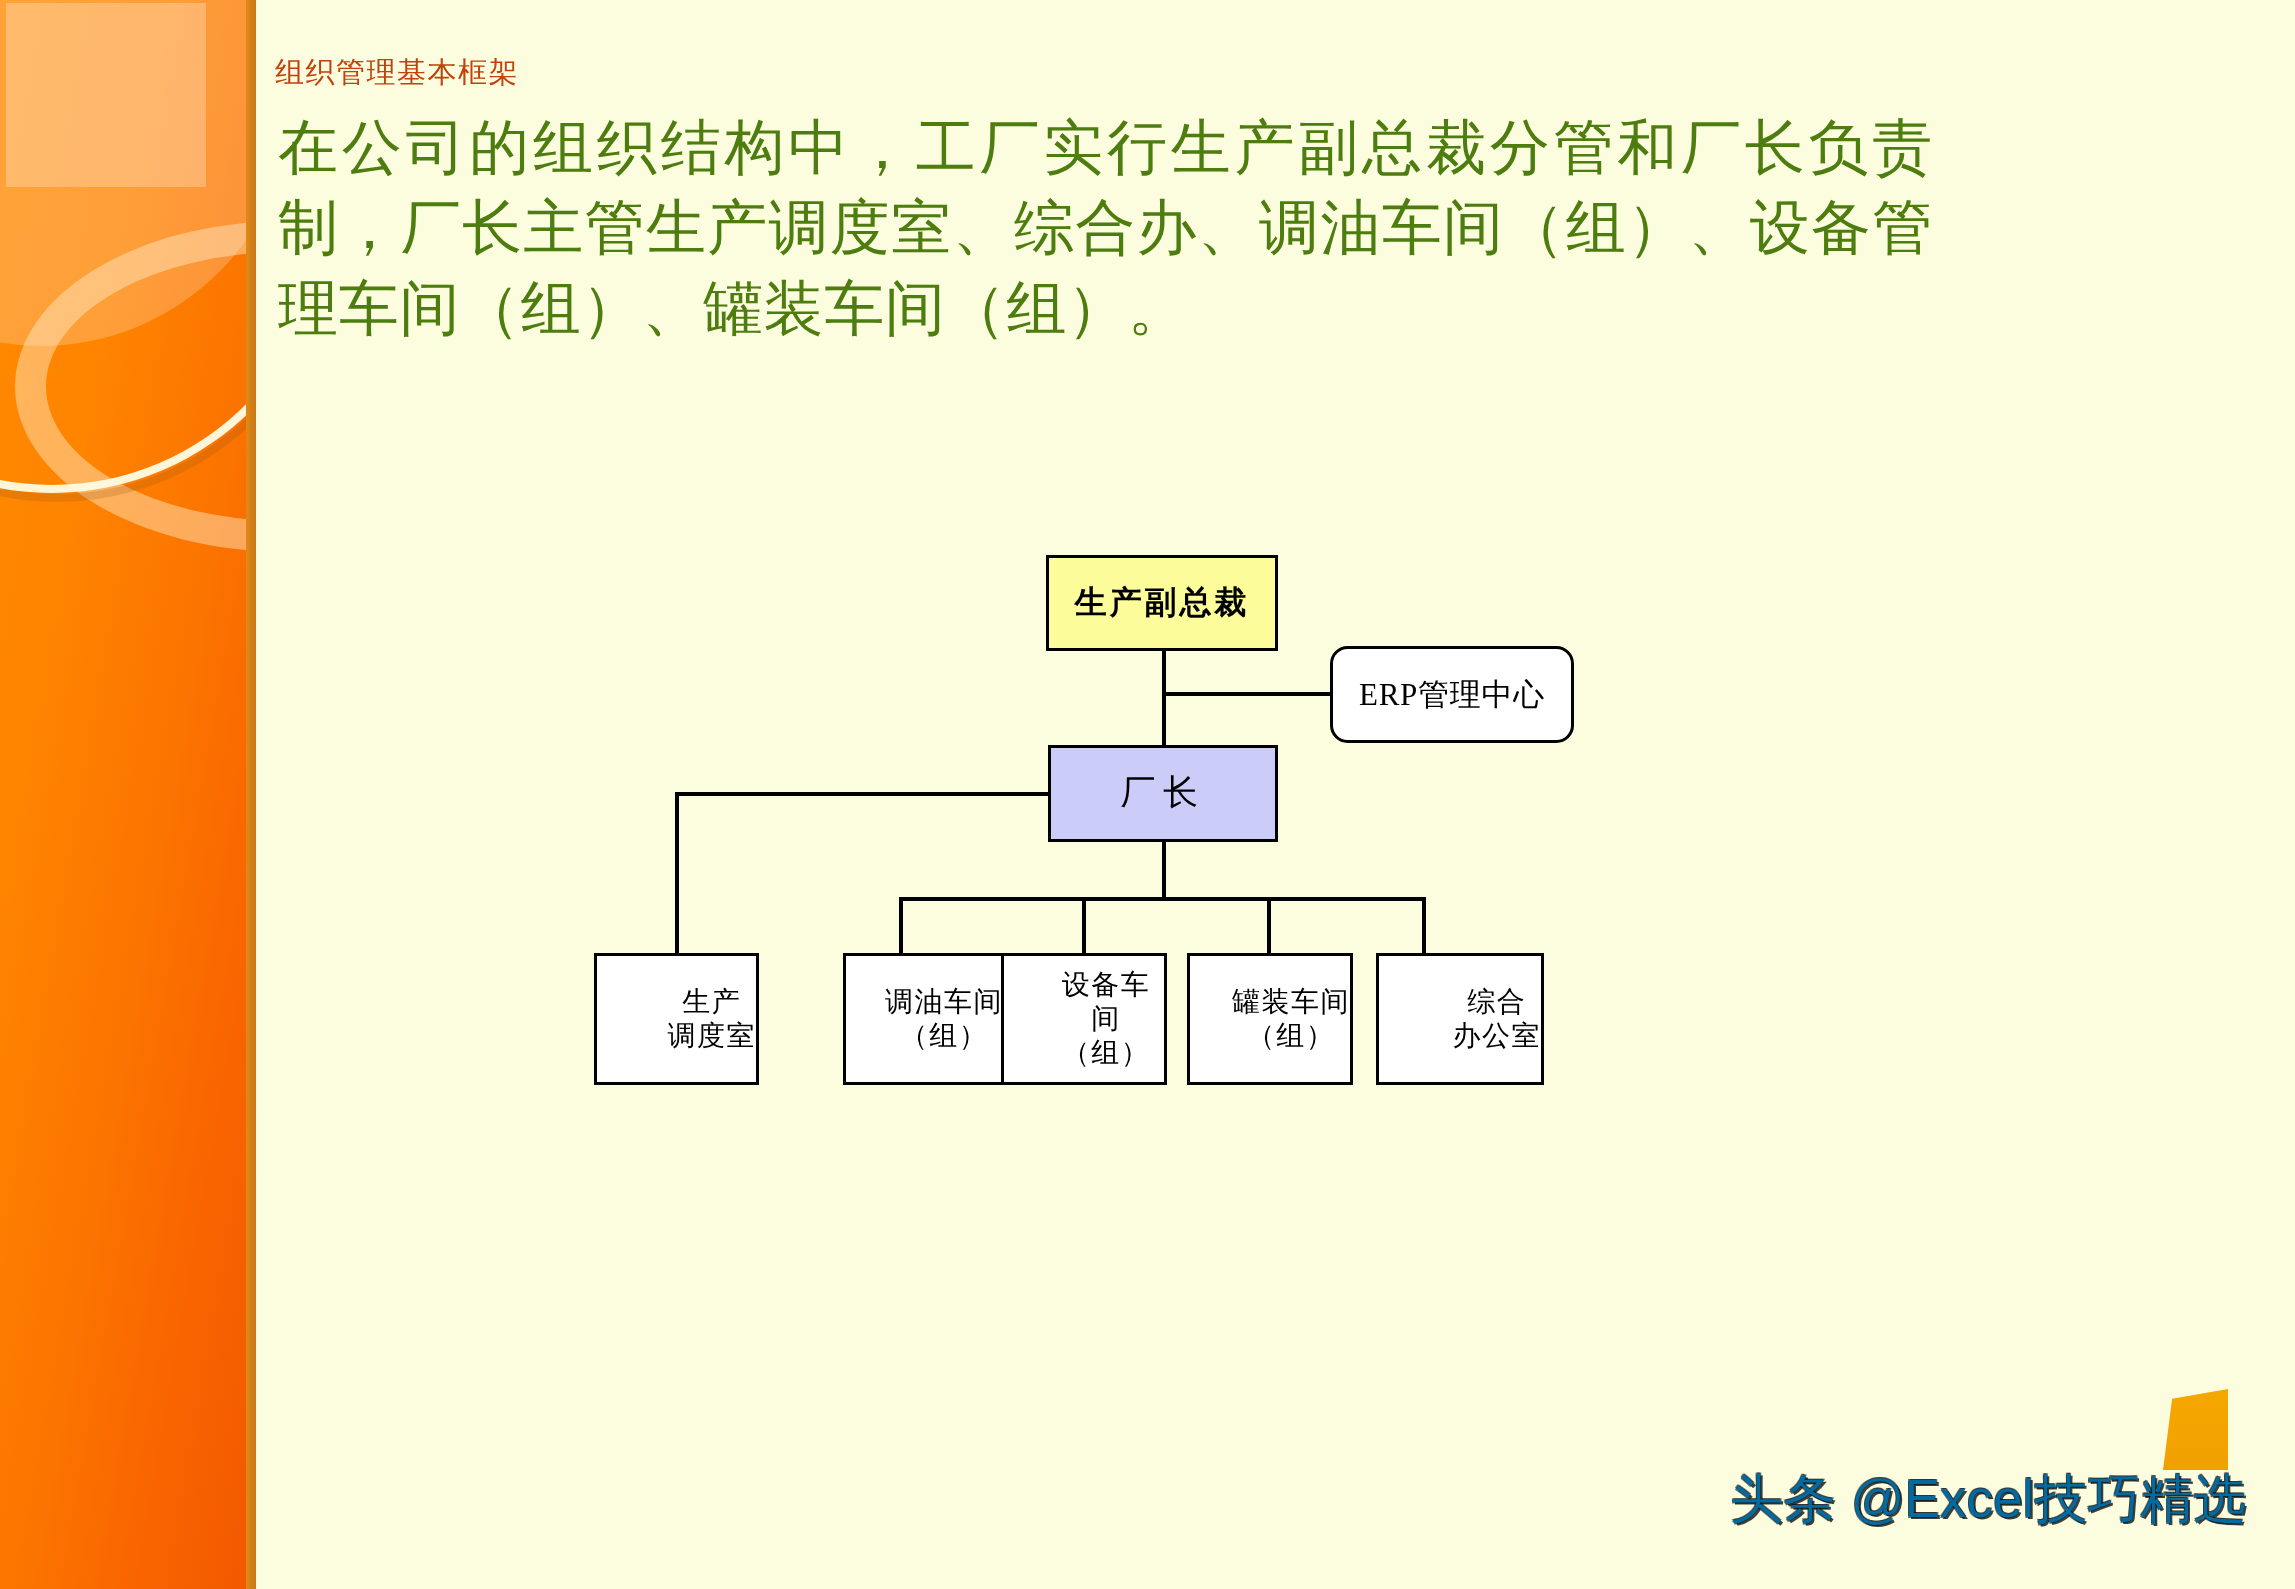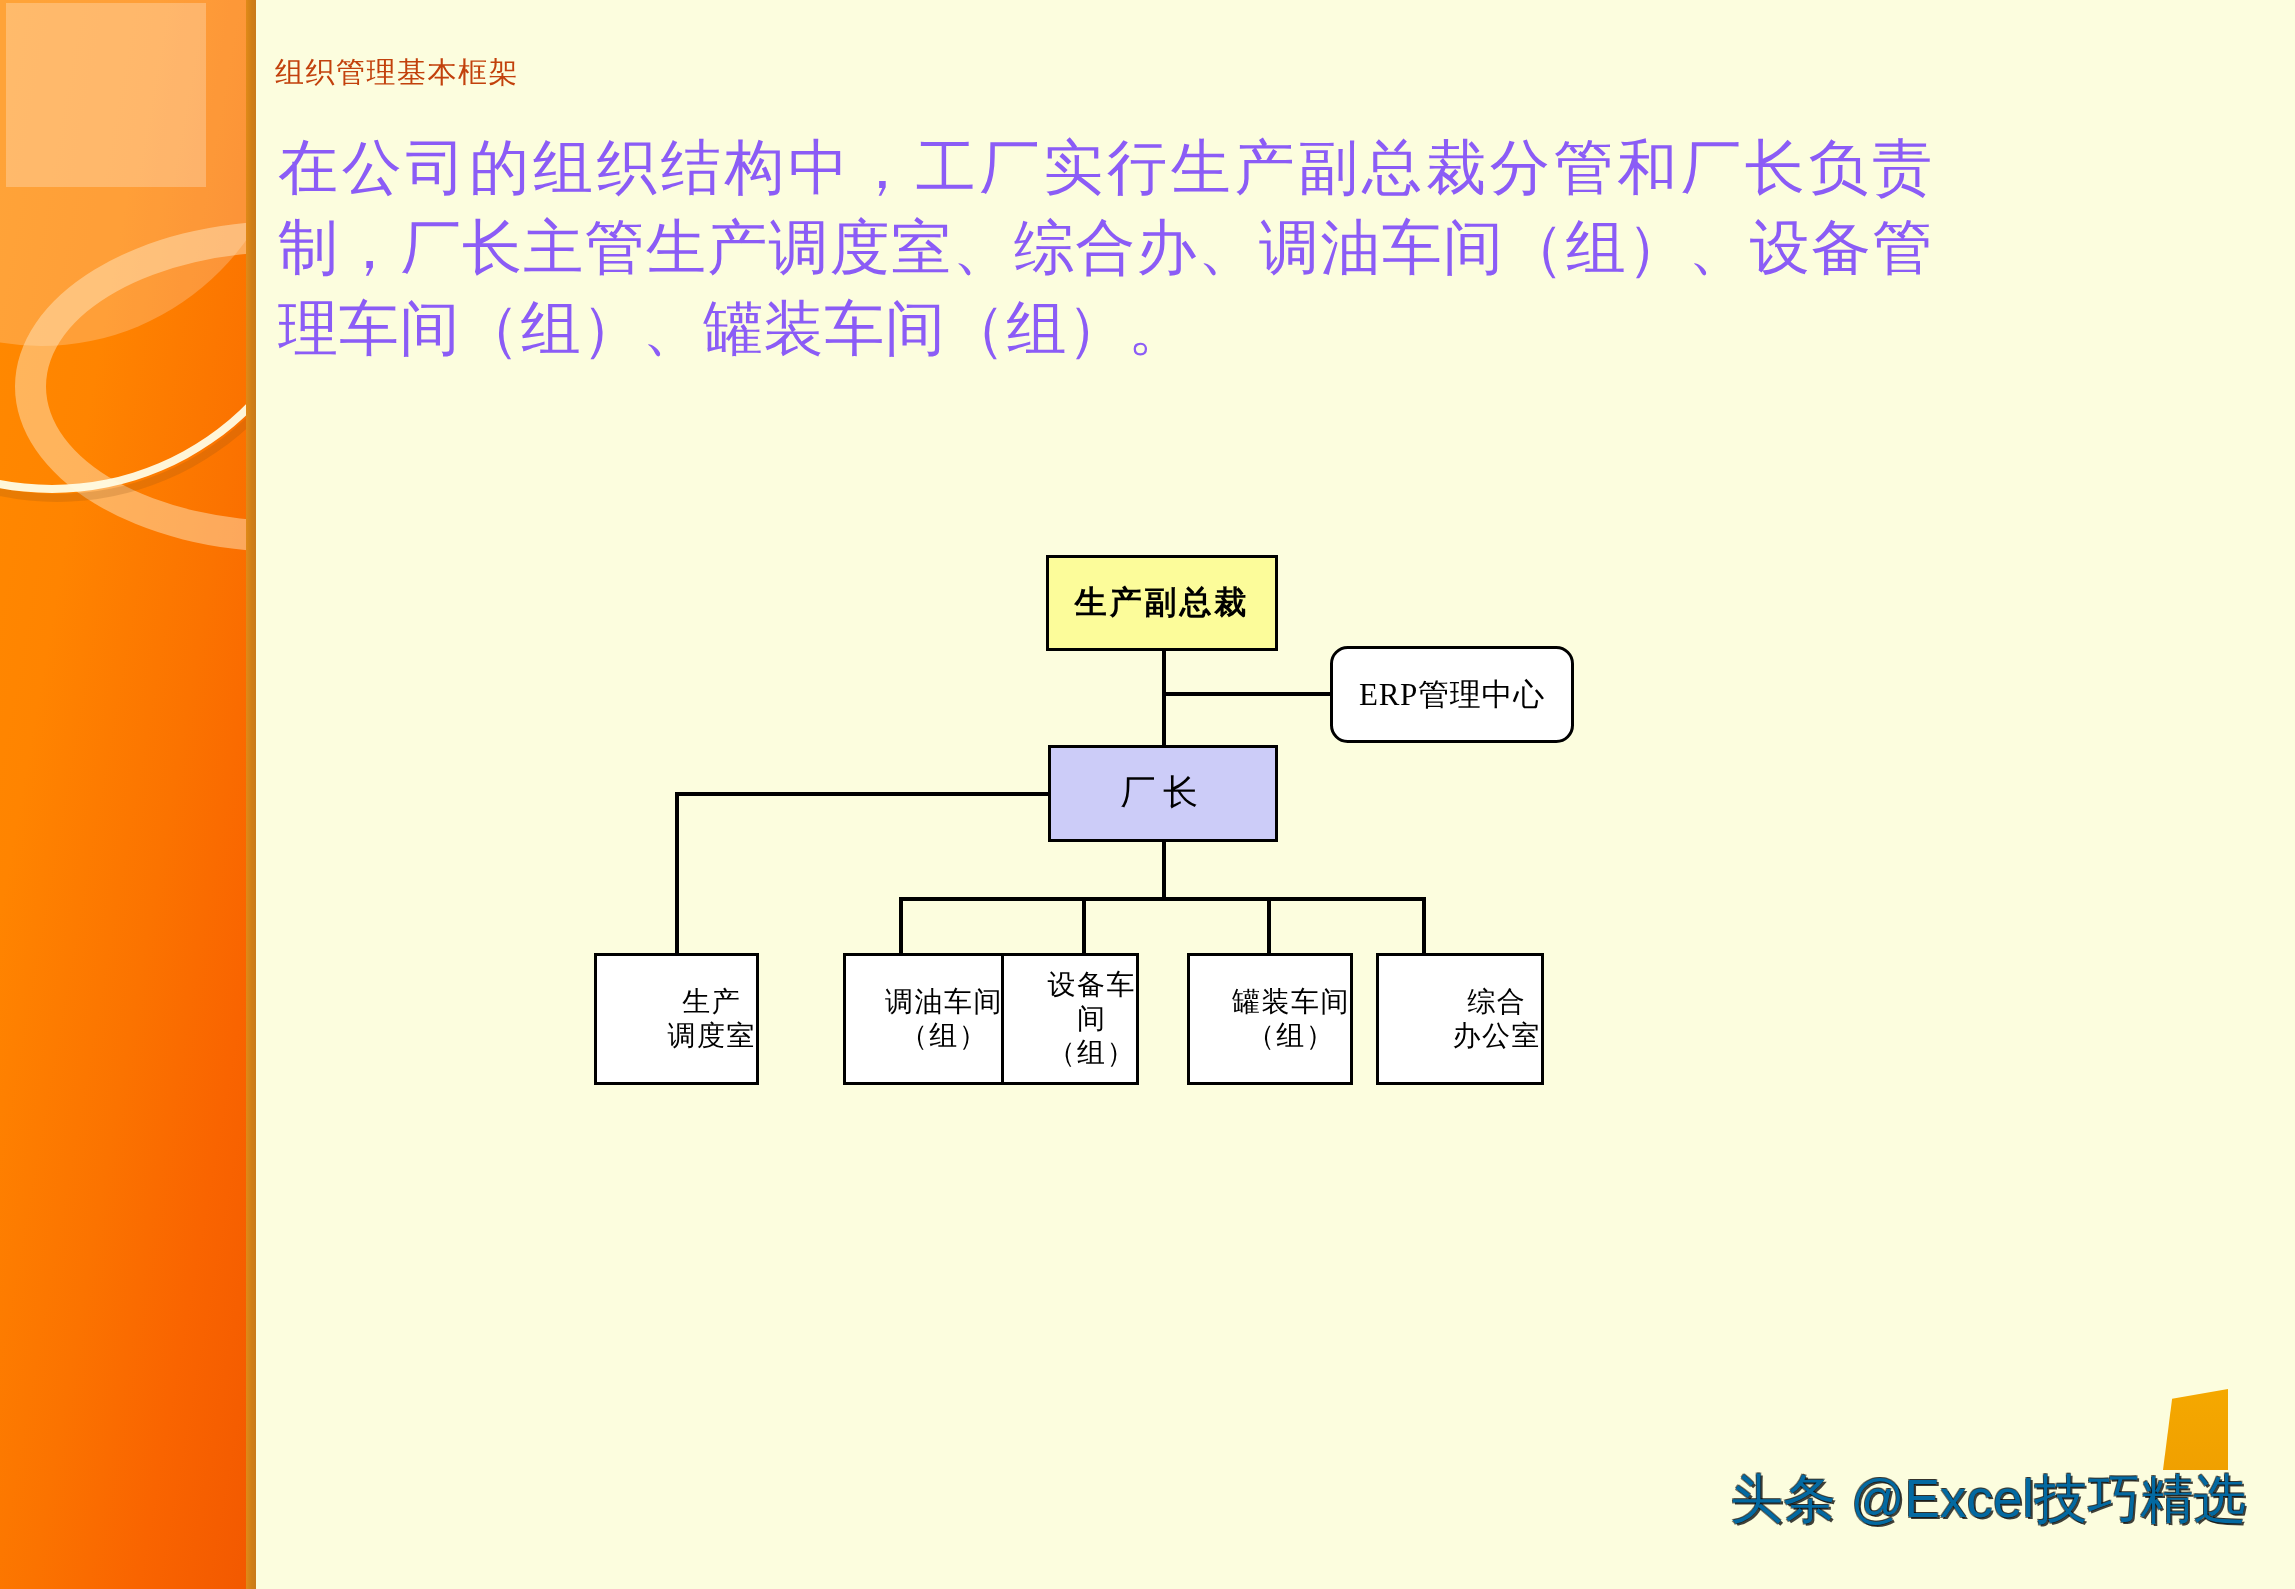--- a/index.html
+++ b/index.html
@@ -51,23 +51,23 @@
   }
 
   
   .page-title{
     position:absolute;left:275px;top:53px;
     font-size:29px;color:#c2410c;letter-spacing:1.5px;
     font-family:"Liberation Serif","DejaVu Serif",serif;
     white-space:nowrap;
   }
   .body-text{
-    position:absolute;left:278px;top:128px;width:1655px;
-    font-size:60px;line-height:1.34;color:#8b5cf6;
-    font-family:Liberation Serif, serif;
+    position:absolute;left:278px;top:112px;width:1655px;
+    font-size:60px;line-height:1.34;color:#4d7c0f;
+    font-family:Liberation Mono, monospace;
     text-align:justify;
     letter-spacing:0.7px;
   }
 
   
   .chart{position:absolute;left:0;top:0;width:2295px;height:1589px;}
   .node{
     position:absolute;box-sizing:border-box;
     border:3.7px solid #000;
     display:flex;align-items:center;justify-content:center;
@@ -86,21 +86,21 @@
   }
   .node-dir{
     left:1048px;top:745px;width:230px;height:97px;
     background:#CCCCF8;font-size:35px;letter-spacing:7.4px;
   }
   .leaf{
     background:#FFFFFF;font-size:28px;top:953px;height:132px;letter-spacing:1.5px;justify-content:flex-end;
   }
   .leaf-1{left:594px;width:165px;}
   .leaf-2{left:821px;width:163px;margin-left:22px;}
-  .leaf-3{left:1001px;width:138px;padding-left:44px;}
+  .leaf-3{left:1001px;width:166px;padding-left:44px;}
   .leaf-4{left:1187px;width:166px;}
   .leaf-5{left:1376px;width:168px;}
 
   .ln{position:absolute;background:#000;z-index:2;}
 
   
   .wm-block{
     position:absolute;left:2163px;top:1389px;width:65px;height:81px;
     background:linear-gradient(180deg,#F5A800 0%,#F0A000 100%);
     clip-path:polygon(14% 12%,100% 0%,100% 100%,0% 100%);

